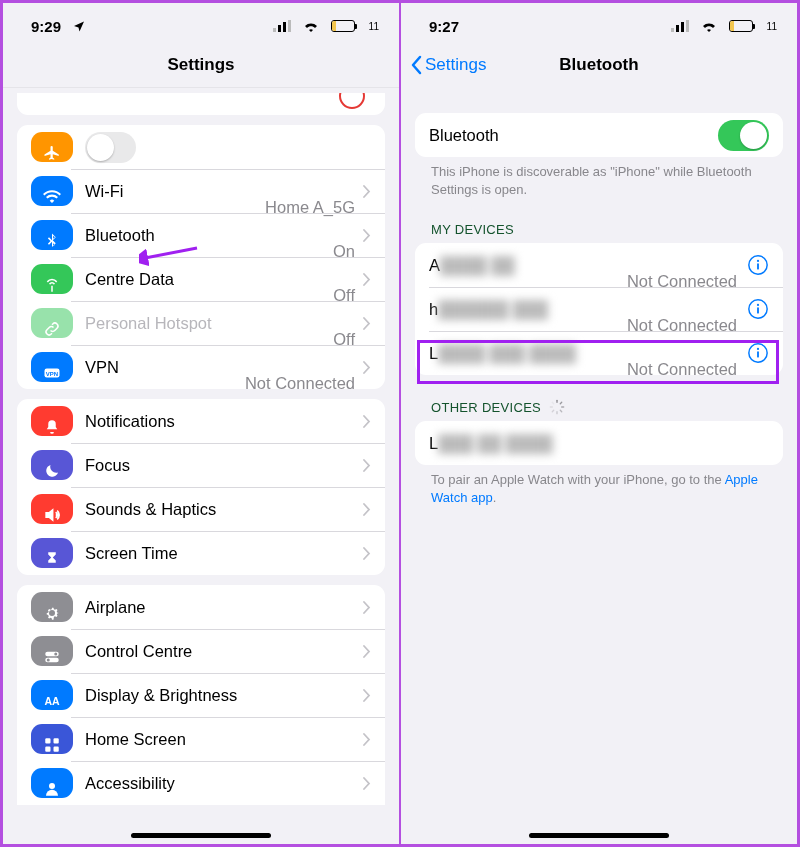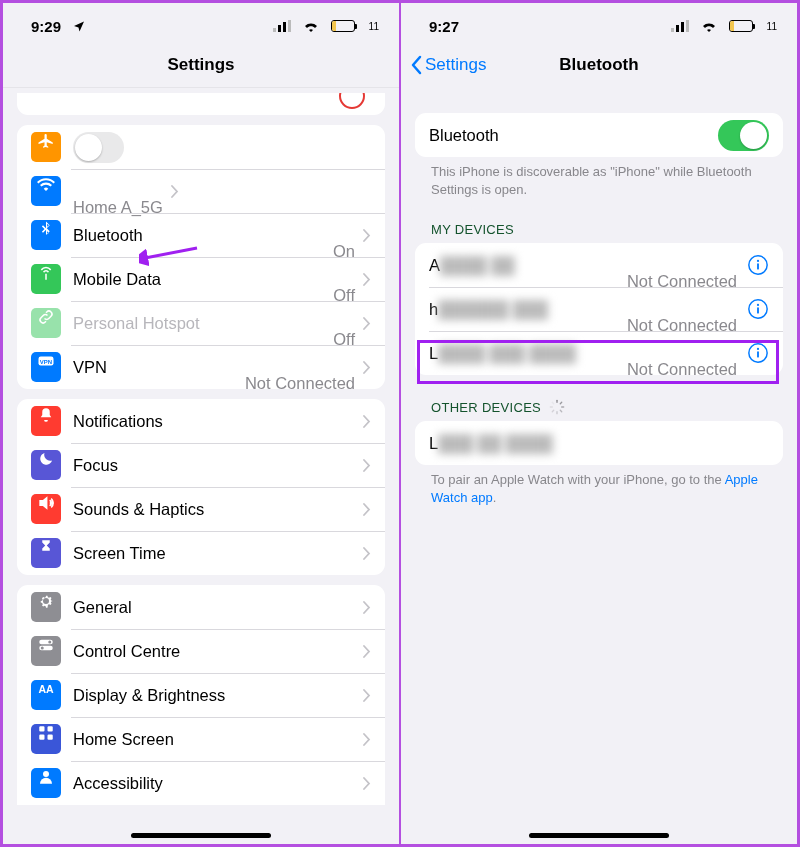--- a/index.html
+++ b/index.html
@@ -26,21 +26,21 @@
   .group.partial-top{border-top-left-radius:0;border-top-right-radius:0;margin-top:0;height:22px;position:relative;}
   .group.partial-top::after{content:"";position:absolute;right:20px;top:-10px;width:22px;height:22px;border:2px solid #e53935;border-radius:50%;background:#fff;}
   .row{display:flex;align-items:center;height:44px;padding:0 14px;position:relative;}
   .row + .row::before{content:"";position:absolute;left:54px;right:0;top:0;height:0.5px;background:#d9d8dd;}
   .row.noicon + .row.noicon::before{left:14px;}
   .row-label{flex:1;font-size:16.5px;color:#000;}
   .row-label.dim{color:#b7b6bb;}
   .row-value{font-size:16.5px;color:#8a898e;margin-top:32px;}
   .chev{margin-left:8px;color:#c4c3c8;}
   .chev svg{width:8px;height:13px;display:block;}
-  .icon{width:30px;height:30px;border-radius:5px;margin-right:12px;display:flex;align-items:flex-start;justify-content:center;flex-shrink:0;}
+  .icon{width:42px;height:30px;border-radius:11px;margin-right:12px;display:flex;align-items:flex-end;justify-content:center;flex-shrink:0;}
   .icon svg{width:18px;height:18px;fill:#fff;}
   
   .switch{width:51px;height:31px;border-radius:16px;background:#e9e9ea;position:relative;flex-shrink:0;}
   .switch.on{background:#34c759;}
   .switch .knob{position:absolute;top:2px;width:27px;height:27px;background:#fff;border-radius:50%;box-shadow:0 1px 2px rgba(0,0,0,0.25);}
   .switch.off .knob{left:2px;}
   .switch.on .knob{right:2px;}
   
   .sect-header{font-size:13px;color:#14532d;margin:24px 30px 6px 30px;text-transform:uppercase;letter-spacing:0.3px;display:flex;align-items:center;gap:8px;}
   .footer-note{font-size:13px;color:#88878c;margin:6px 30px 0 30px;line-height:1.35;}
@@ -102,20 +102,21 @@
         <div class="switch off">
           <div class="knob"></div>
         </div>
       </div>
       <div class="row">
         <div class="icon" style="background: rgb(0, 122, 255);">
           <svg viewBox="0 0 24 24">
             <path d="M12 20l3-3a4.2 4.2 0 00-6 0l3 3zm-6-6a8.5 8.5 0 0112 0l2-2a11.3 11.3 0 00-16 0l2 2zm-4-4a14 14 0 0120 0l2-2a16.8 16.8 0 00-24 0l2 2z"></path>
           </svg>
         </div>
+        <div class="row-label">Wi-Fi</div>
         <div class="row-value">Home A_5G</div>
         <div class="chev">
           <svg viewBox="0 0 8 13">
             <path d="M1 1l5 5.5L1 12" stroke="#c4c3c8" stroke-width="1.8" fill="none" stroke-linecap="round"></path>
           </svg>
         </div>
       </div>
       <div class="row">
         <div class="icon" style="background: rgb(0, 122, 255);">
           <svg viewBox="0 0 24 24">
@@ -129,21 +130,21 @@
             <path d="M1 1l5 5.5L1 12" stroke="#c4c3c8" stroke-width="1.8" fill="none" stroke-linecap="round"></path>
           </svg>
         </div>
       </div>
       <div class="row">
         <div class="icon" style="background: rgb(52, 199, 89);">
           <svg viewBox="0 0 24 24">
             <path d="M5 7a9 9 0 0114 0l-1.5 1.5a7 7 0 00-11 0zM8 10a5 5 0 018 0l-1.5 1.5a3 3 0 00-5 0zM11 13h2v8h-2z"></path>
           </svg>
         </div>
-        <div class="row-label">Mobile Data</div>
+        <div class="row-label">Centre Data</div>
         <div class="row-value">Off</div>
         <div class="chev">
           <svg viewBox="0 0 8 13">
             <path d="M1 1l5 5.5L1 12" stroke="#c4c3c8" stroke-width="1.8" fill="none" stroke-linecap="round"></path>
           </svg>
         </div>
       </div>
       <div class="row">
         <div class="icon" style="background: rgb(52, 199, 89); opacity: 0.5;">
           <svg viewBox="0 0 24 24">
@@ -228,21 +229,21 @@
         </div>
       </div>
     </div>
   <div class="group" id="lg3" style="border-bottom-left-radius:0;border-bottom-right-radius:0;margin-bottom:0;">
       <div class="row">
         <div class="icon" style="background: rgb(142, 142, 147);">
           <svg viewBox="0 0 24 24">
             <path d="M12 8a4 4 0 100 8 4 4 0 000-8zm9 4l-2 .5a7 7 0 01-.6 1.5l1 1.8-1.5 1.5-1.8-1a7 7 0 01-1.5.6L14 21h-2l-.5-2a7 7 0 01-1.5-.6l-1.8 1L6.7 18l1-1.8A7 7 0 017 14.5L5 14v-2l2-.5a7 7 0 01.6-1.5l-1-1.8L8.3 6.7l1.8 1a7 7 0 011.5-.6L12 5h2l.5 2a7 7 0 011.5.6l1.8-1 1.5 1.5-1 1.8a7 7 0 01.6 1.5l2 .5z"></path>
           </svg>
         </div>
-        <div class="row-label">General</div>
+        <div class="row-label">Airplane</div>
         <div class="chev">
           <svg viewBox="0 0 8 13">
             <path d="M1 1l5 5.5L1 12" stroke="#c4c3c8" stroke-width="1.8" fill="none" stroke-linecap="round"></path>
           </svg>
         </div>
       </div>
       <div class="row">
         <div class="icon" style="background: rgb(142, 142, 147);">
           <svg viewBox="0 0 24 24">
             <rect x="3" y="5" width="18" height="6" rx="3"></rect>

